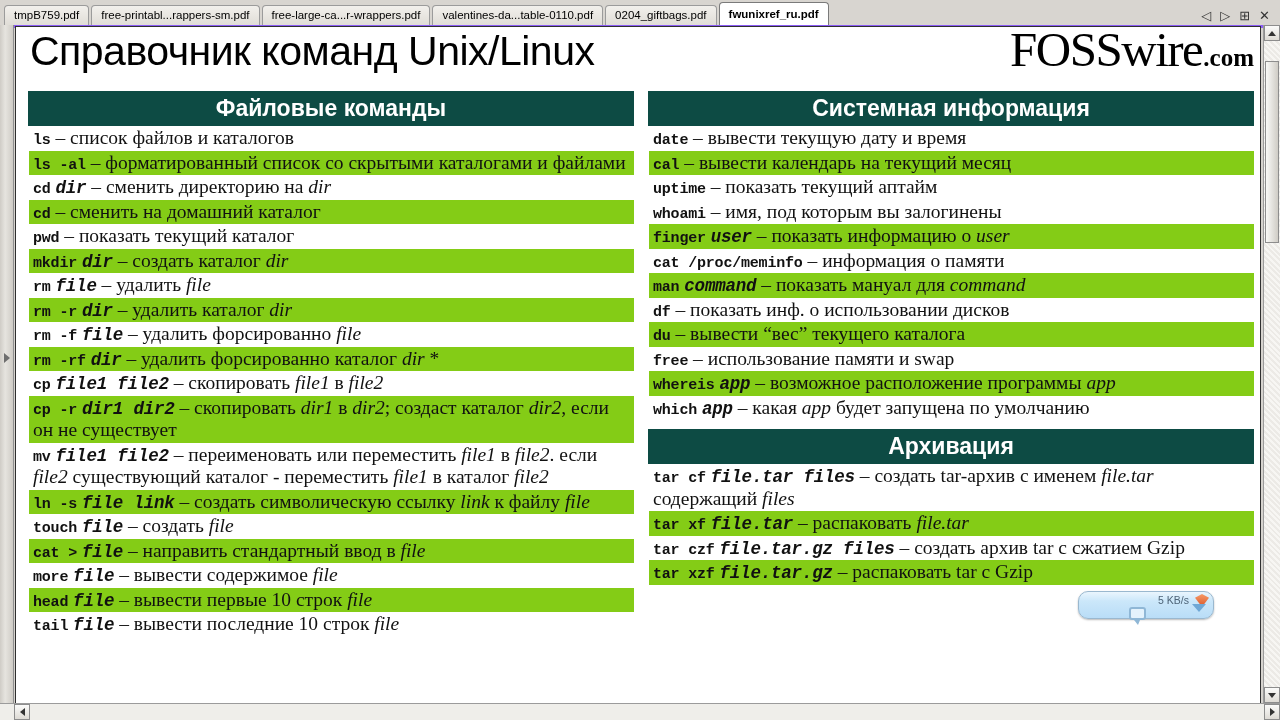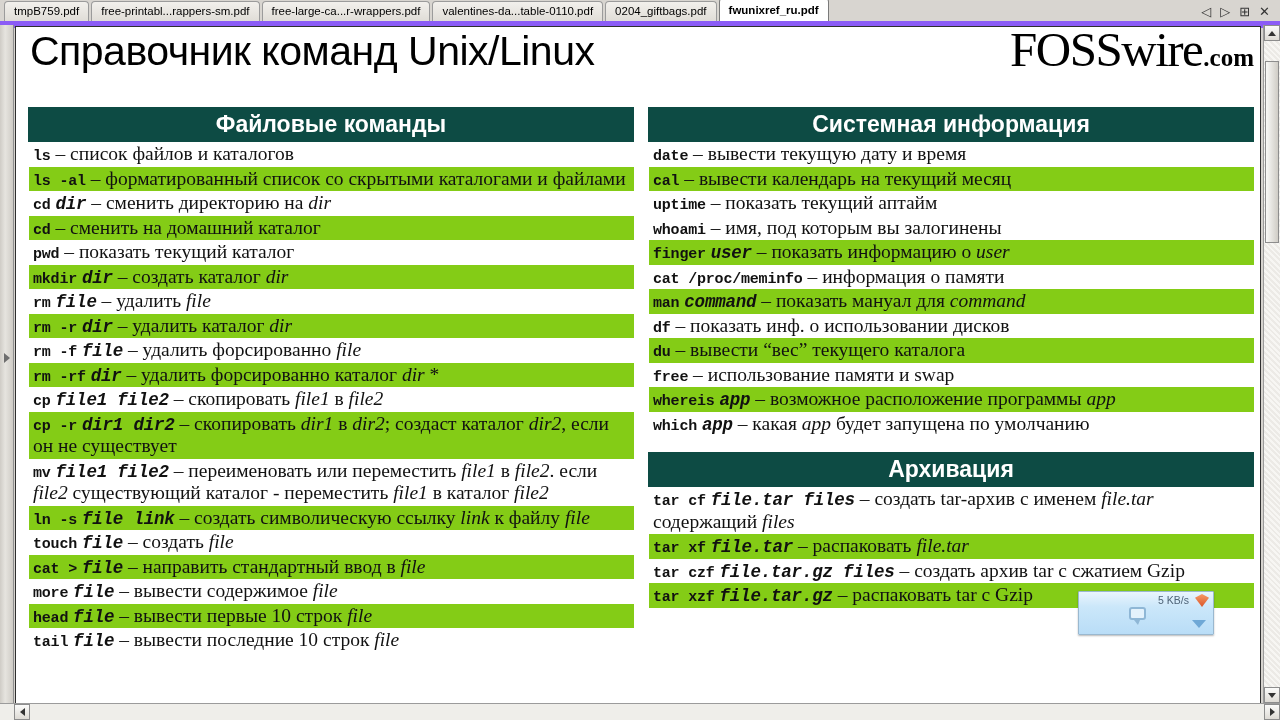--- a/index.html
+++ b/index.html
@@ -9,21 +9,21 @@
     overflow: hidden;
     background: #d6d3ce;
     font-family: "Liberation Sans", sans-serif;
   }
 
   
   #tabbar {
     position: absolute; left: 0; top: 0;
     width: 1280px; height: 28px;
     background: #d8d5d0;
-    border-bottom: 7px solid #8b5cf6;
+    border-bottom: 3px solid #8b5cf6;
     display: flex; align-items: flex-end;
   }
   #tabstrip {
     display: flex; align-items: flex-end;
     height: 25px; padding-left: 4px; flex: 1 1 auto;
     overflow: hidden;
   }
   .tab {
     height: 20px; line-height: 19px;
     margin-right: 2px;
@@ -171,21 +171,21 @@
   
   #columns {
     position: absolute; left: 0; top: 64px;
     width: 1246px; height: 630px;
     display: flex;
     gap: 14px;
     padding: 0 12px;
   }
   .column { width: 606px; flex: 0 0 606px; }
 
-  .section { margin-bottom: 9px; margin-top: 16px; }
+  .section { margin-bottom: 9px; }
   .sec-head {
     background: #0d4b44;
     color: #ffffff;
     font-family: "Liberation Sans", sans-serif;
     font-weight: bold;
     font-size: 23px;
     text-align: center;
     line-height: 1.22;
     padding: 2px 0 3px 0;
     border: 1px solid #0d4b44;
@@ -211,25 +211,25 @@
     font-weight: bold;
     font-style: italic;
     font-size: 17.5px;
     letter-spacing: -0.2px;
   }
   .row em { font-style: italic; }
 
   
   #dlwidget {
     position: absolute; left: 1078px; top: 591px;
-    width: 136px; height: 44px;
+    width: 136px; height: 28px;
     background: linear-gradient(#eaf5fd 0%, #cbe7fa 35%, #b9ddf7 100%);
     border: 1px solid #9ab8cf;
     box-shadow: 0 1px 2px rgba(0,0,0,0.28);
-    border-radius: 1px;
+    border-radius: 10px;
   }
   #dl-speed {
     position: absolute; right: 24px; top: 2px;
     font-size: 10.5px; color: #4e6478;
     font-family: "Liberation Sans", sans-serif;
     white-space: nowrap;
   }
   #dl-shield {
     position: absolute; right: 4px; top: 2px;
     width: 14px; height: 13px;

